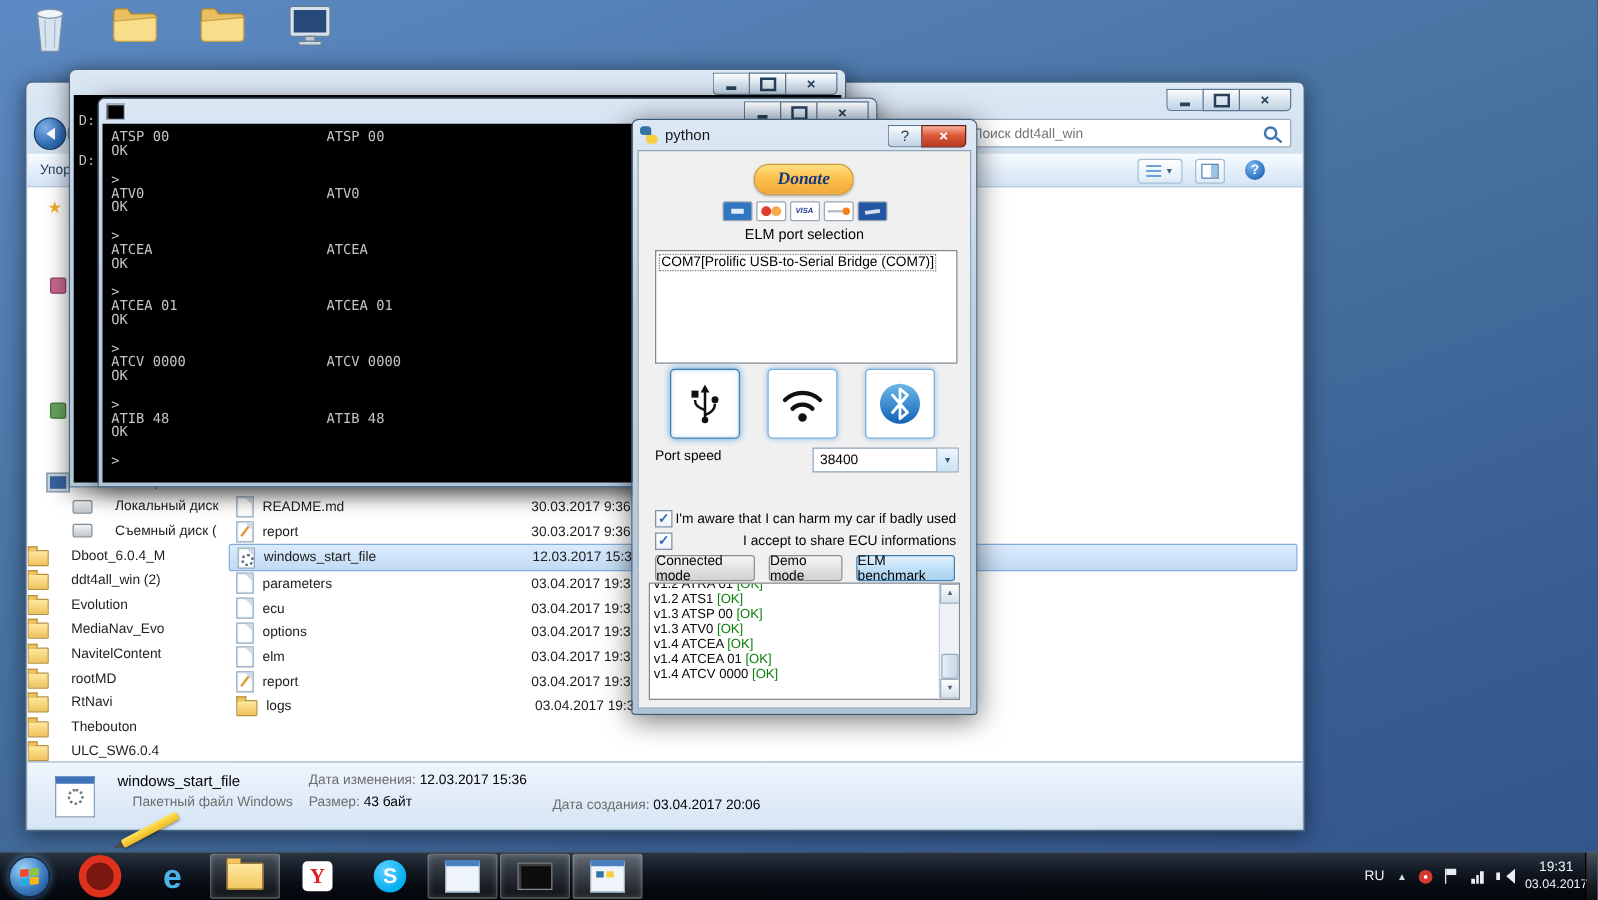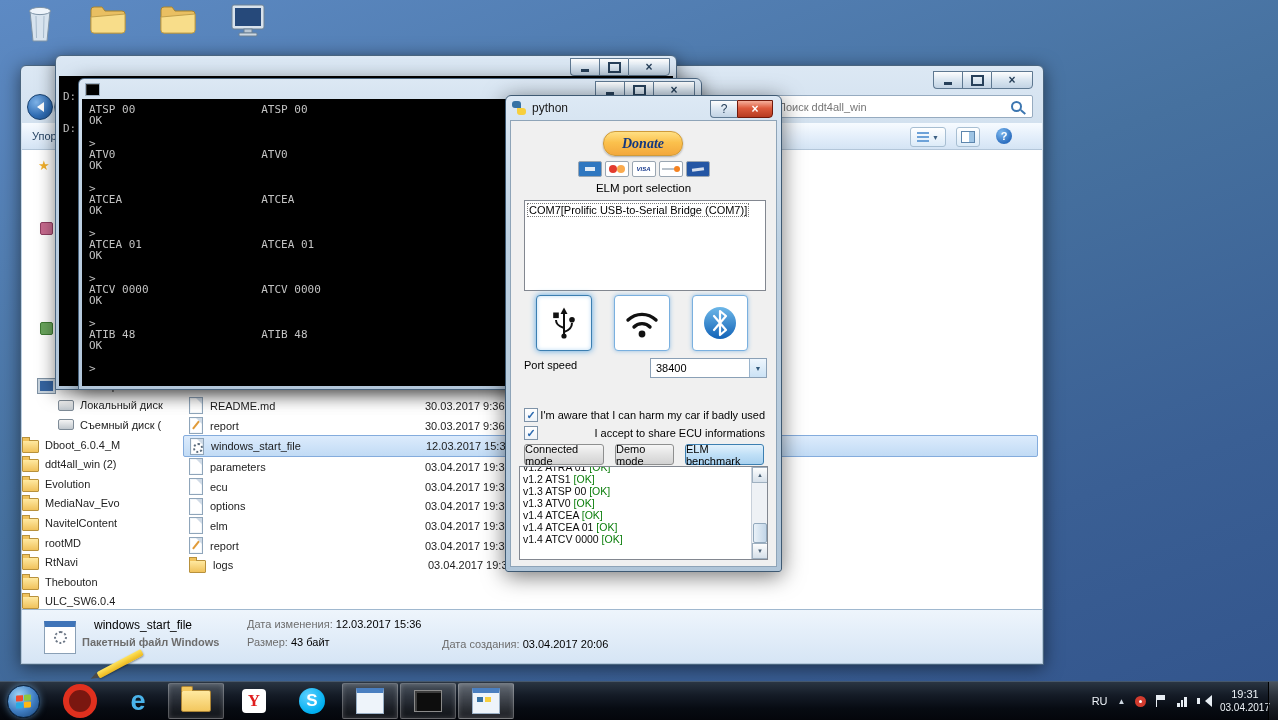--- a/index.html
+++ b/index.html
@@ -53,21 +53,21 @@
   .views-bars{width:12px;height:10px;background:repeating-linear-gradient(#6da2d8 0 2px,transparent 2px 4px);}
   .pane-btn{position:absolute;right:62px;top:4px;width:22px;height:18px;border:1px solid #a7bed2;border-radius:3px;
     background:linear-gradient(#fff,#dcebf8);display:flex;align-items:center;justify-content:center;}
   .pane-glyph{width:12px;height:10px;border:1px solid #5d86ad;background:linear-gradient(90deg,#fff 60%,#9ec4e4 60%);}
   .help-btn{position:absolute;right:30px;top:5px;width:16px;height:16px;border-radius:50%;
     background:radial-gradient(circle at 35% 30%,#7db9ef,#2d6fc0 70%);color:#fff;font-weight:bold;font-size:11px;
     display:flex;align-items:center;justify-content:center;}
   .content{position:absolute;left:1px;right:1px;top:84px;bottom:54px;background:#fff;overflow:hidden;}
   .sidebar{position:absolute;left:0;top:0;bottom:0;width:161px;background:#fff;}
   .side-rows{position:absolute;left:0;right:0;top:226px;}
-  .srow{height:19.6px;display:flex;align-items:center;gap:6px;font-size:11px;color:#1e1e1e;white-space:nowrap;overflow:hidden;}
+  .srow{height:19.6px;display:flex;align-items:center;gap:18px;font-size:11px;color:#1e1e1e;white-space:nowrap;overflow:hidden;}
   .lv0{padding-left:16px;}.lv1{padding-left:36px;}.lv2{}
   .star{color:#f2b02c;font-size:13px;position:absolute;left:16px;top:8px;}
   .sq1{position:absolute;left:18px;top:72px;width:11px;height:11px;background:#c76a8e;border:1px solid #8f3e61;border-radius:2px;}
   .sq2{position:absolute;left:18px;top:172px;width:11px;height:11px;background:#69a45c;border:1px solid #3f7a34;border-radius:2px;}
   .filelist{position:absolute;left:161px;right:0;top:0;bottom:0;padding-top:246px;}
   .frow{height:19.7px;display:flex;align-items:center;font-size:11px;color:#1c1c1c;padding-left:6px;position:relative;}
   .frow .nm{margin-left:7px;width:215px;overflow:hidden;white-space:nowrap;}
   .frow .dt{color:#1c1c1c;}
   .frow.sel{background:linear-gradient(#dcebfc,#c1dbf5);border:1px solid #84acdd;border-radius:2px;margin-right:4px;}
   
@@ -79,21 +79,21 @@
   .ic-fold{width:15px;height:11px;background:linear-gradient(#ffe9a0,#f0c25c);border:1px solid #b8913c;border-radius:1px;margin-top:3px;}
   .ic-fold::before{content:"";position:absolute;left:-1px;top:-4px;width:6px;height:3px;background:#f0c25c;border:1px solid #b8913c;border-bottom:none;}
   .ic-disk{width:14px;height:9px;background:linear-gradient(#f4f4f4,#c0c7cd);border:1px solid #7e8b97;border-radius:2px;}
   .ic-comp{width:13px;height:10px;background:#35639f;border:2px solid #c7d3de;outline:1px solid #7e91a3;}
   
   .details{position:absolute;left:1px;right:1px;bottom:1px;height:53px;
     background:linear-gradient(#eef5fc,#d6e5f5);border-top:1px solid #a0b8cf;font-size:11px;color:#000;}
   .ic-bat-big{position:absolute;left:22px;top:11px;width:30px;height:26px;background:#fff;border:1px solid #8aa0b6;border-top:6px solid #3f74b8;}
   .ic-bat-big::after{content:"";position:absolute;left:9px;top:4px;width:9px;height:9px;border-radius:50%;border:2.5px dotted #6a7584;}
   .d-name{position:absolute;left:72px;top:8px;font-size:12px;}
-  .d-type{position:absolute;left:60px;top:26px;color:#6d6d6d;font-weight:bold;}
+  .d-type{position:absolute;left:84px;top:26px;color:#6d6d6d;}
   .d-c1a{position:absolute;left:225px;top:8px;}
   .d-c1b{position:absolute;left:225px;top:26px;}
   .d-c2a{position:absolute;left:420px;top:0;margin-top:28px;}
   .lbl{color:#6d6d6d;}
 
   
   .cmdwin{left:55px;top:55px;width:620px;height:333px;}
   .cmdwin .black, .pywin .black{position:absolute;left:3px;right:3px;top:20px;bottom:3px;background:#000;overflow:hidden;}
   .pywin{left:78px;top:78px;width:622px;height:310px;}
   pre.con{margin:0;font-family:"DejaVu Sans Mono",monospace;font-size:11px;line-height:11.25px;color:#c3c3c3;padding:5px 0 0 7px;white-space:pre;}

